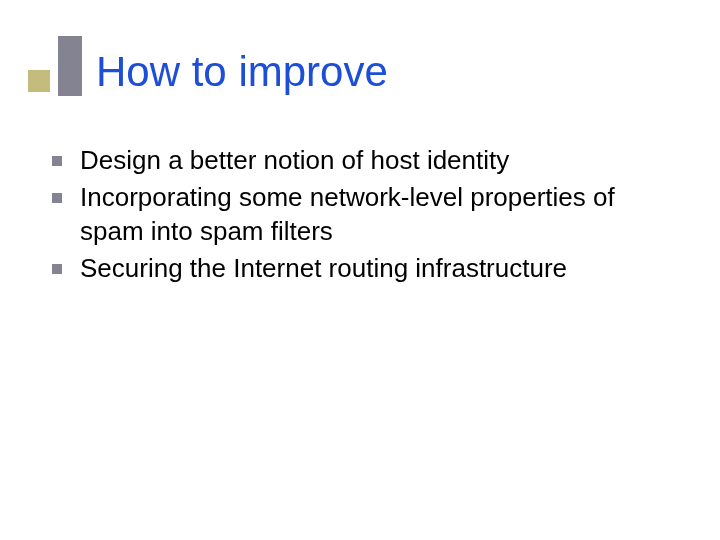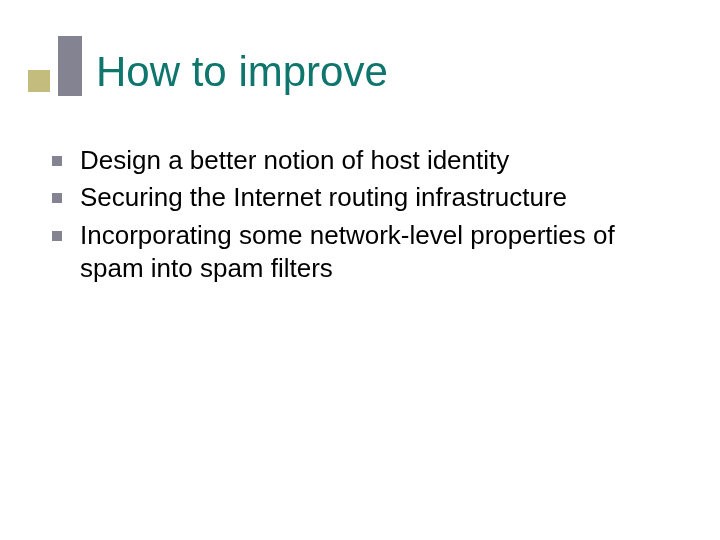--- a/index.html
+++ b/index.html
@@ -1,21 +1,21 @@
 <!DOCTYPE html>
 <html><head>
   <meta charset="utf-8">
   <style>
     * { margin: 0; padding: 0; box-sizing: border-box; }
     html, body { width: 720px; height: 540px; background: #fff; font-family: Verdana, Arial, sans-serif; }
     .slide { width: 720px; height: 540px; position: relative; padding: 0; }
     .topbar { position: absolute; top: 36px; left: 28px; display: flex; align-items: flex-start; }
     .accent-square { width: 22px; height: 22px; background: #c4bc7c; margin-right: 8px; margin-top: 34px; }
     .accent-bar { width: 24px; height: 60px; background: #838391; margin-right: 14px; margin-top: 0; }
-    .title { font-family: Arial, Helvetica, sans-serif; font-size: 42px; font-weight: 400; color: #0f766e; margin-top: 12px; }
+    .title { font-family: Arial, Helvetica, sans-serif; font-size: 42px; font-weight: 400; color: #1d4ed8; margin-top: 12px; }
     .content { position: absolute; top: 144px; left: 52px; right: 38px; }
     .bullet-item { display: flex; align-items: flex-start; margin-bottom: 4px; }
     .bullet { width: 10px; height: 10px; background: #838391; margin-top: 12px; margin-right: 18px; flex: none; }
     .bullet-text { font-size: 26px; color: #000; line-height: 1.28; }
   </style>
 </head>
 <body>
 
 <div class="slide">
   <div class="topbar">
@@ -23,20 +23,20 @@
     <div class="accent-bar"></div>
     <h1 class="title">How to improve</h1>
   </div>
   <div class="content">
     <div class="bullet-item">
       <div class="bullet"></div>
       <div class="bullet-text">Design a better notion of host identity</div>
     </div>
     <div class="bullet-item">
       <div class="bullet"></div>
-      <div class="bullet-text">Securing the Internet routing infrastructure</div>
+      <div class="bullet-text">Incorporating some network-level properties of spam into spam filters</div>
     </div>
     <div class="bullet-item">
       <div class="bullet"></div>
-      <div class="bullet-text">Incorporating some network-level properties of spam into spam filters</div>
+      <div class="bullet-text">Securing the Internet routing infrastructure</div>
     </div>
   </div>
 </div>
 
 </body></html>

